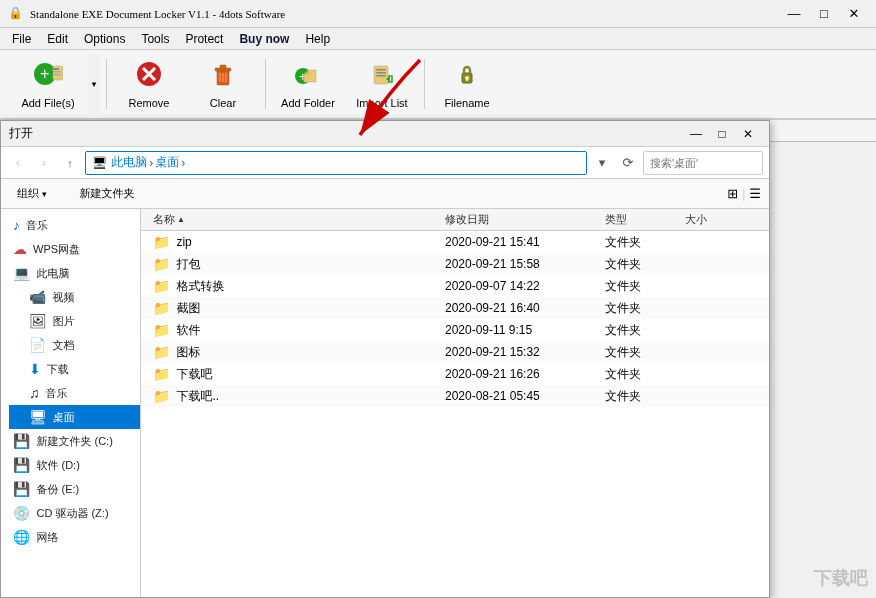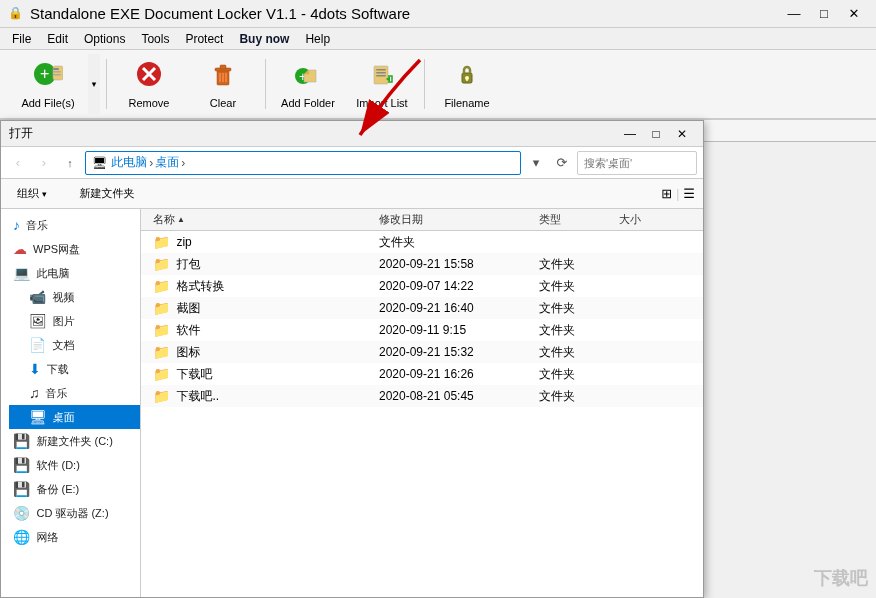--- a/index.html
+++ b/index.html
@@ -9,21 +9,21 @@
     .title-bar {
       background: #f0f0f0;
       height: 28px;
       display: flex;
       align-items: center;
       padding: 0 8px;
       border-bottom: 1px solid #ccc;
       user-select: none;
     }
     .title-bar-icon { width: 16px; height: 16px; margin-right: 6px; }
-    .title-bar-text { font-size: 15px; flex: 1; color: #000; }
+    .title-bar-text { font-size: 11px; flex: 1; color: #000; font-family: Liberation Serif, serif; }
     .title-bar-controls { display: flex; gap: 2px; }
     .title-bar-btn {
       width: 28px; height: 28px; border: none; background: transparent;
       font-size: 13px; cursor: pointer; display: flex; align-items: center; justify-content: center;
     }
 
     
     .menu-bar {
       background: #f0f0f0;
       height: 22px;
@@ -80,21 +80,21 @@
       font-size: 11px;
       color: #333;
     }
     .col-header-row span { margin-right: 40px; }
 
     
     .dialog-overlay {
       position: absolute;
       top: 120px;
       left: 0;
-      width: 704px;
+      width: 770px;
       height: 478px;
       background: #86efac;
       border: 1px solid #999;
       box-shadow: 2px 2px 8px rgba(0,0,0,0.3);
       display: flex;
       flex-direction: column;
     }
     .dialog-title-bar {
       background: #f0f0f0;
       height: 26px;
@@ -504,20 +504,21 @@
           <span>大小</span>
         </div>
       </div>
 
       <div id="file-rows-container">
           <div class="file-row">
       <div class="file-cell file-name-cell">
         <span class="folder-icon">📁</span>
         <span>zip</span>
       </div>
+      <div class="file-cell">2020-09-21 15:41</div>
       <div class="file-cell">文件夹</div>
       <div class="file-cell"></div>
     </div>
           <div class="file-row">
       <div class="file-cell file-name-cell">
         <span class="folder-icon">📁</span>
         <span>打包</span>
       </div>
       <div class="file-cell">2020-09-21 15:58</div>
       <div class="file-cell">文件夹</div>

